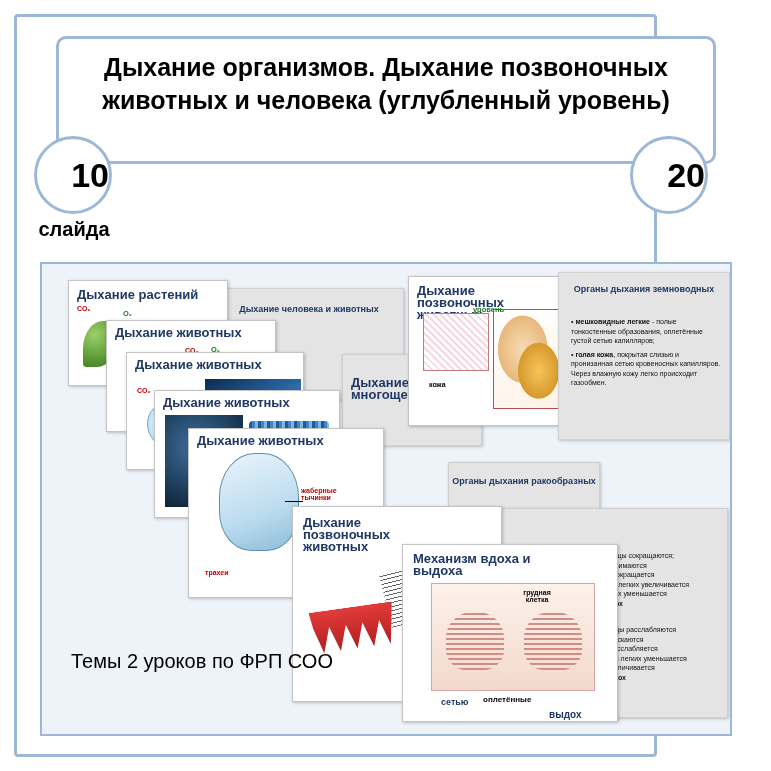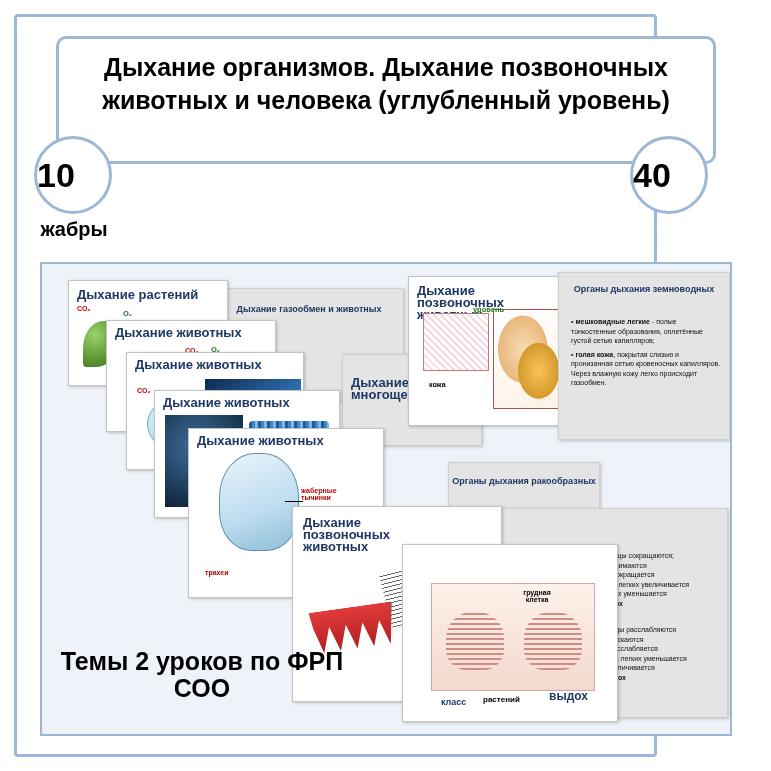--- a/index.html
+++ b/index.html
@@ -70,21 +70,21 @@
   .circle {
     position: absolute;
     width: 78px;
     height: 78px;
     border-radius: 50%;
     border: 3px solid #9db7d6;
     background: #ffffff;
     box-sizing: border-box;
     display: flex;
     align-items: center;
-    justify-content: flex-start;
+    justify-content: flex-end;
     font-size: 34px;
     font-weight: bold;
     color: #000000;
     z-index: 5;
   }
   .circle-left { left: 34px; top: 136px; }
   .circle-right { left: 630px; top: 136px; }
   .circle-caption {
     position: absolute;
     font-size: 20px;
@@ -171,22 +171,22 @@
     text-align: center;
     font-size: 7px;
     line-height: 9.5px;
   }
 
   .footnote {
     position: absolute;
     left: 52px;
     top: 648px;
     width: 300px;
-    font-size: 25px;
-    font-weight: bold;
+    font-size: 20px;
+    font-weight: normal;
     color: #000;
     line-height: 27px;
     text-align: center;
     z-index: 7;
   }
 
   
   .art { position: absolute; }
   .leaf-green {
     background: radial-gradient(circle at 35% 30%, #9ccf6a 0%, #5e9b36 60%, #3f7324 100%);
@@ -267,31 +267,31 @@
 
   <div class="header-wrap">
     <div class="title-box">
       <div class="title-text">Дыхание организмов. Дыхание позвоночных животных и человека (углубленный уровень)</div>
     </div>
   </div>
 
   <div class="circle circle-left">
     <span>10</span>
   </div>
-  <div class="circle-caption caption-left">жабры</div>
+  <div class="circle-caption caption-left">слайда</div>
 
   <div class="circle circle-right">
-    <span>40</span>
+    <span>20</span>
   </div>
 
 
   <div class="panel">
 
     <div class="slide grey" style="left:172px; top:24px; width:190px; height:112px;">
-      <div class="grey-title" style="top:14px;">Дыхание газообмен и животных</div>
+      <div class="grey-title" style="top:14px;">Дыхание человека и животных</div>
     </div>
 
     <div class="slide grey" style="left:300px; top:90px; width:140px; height:92px;">
       <div class="slide-title small" style="left:8px; top:22px; width:124px;">Дыхание многощетинковых</div>
     </div>
 
     <div class="slide" style="left:26px; top:16px; width:160px; height:106px;">
       <div class="slide-title small" style="left:8px; top:8px;">Дыхание растений</div>
       <div class="lbl-red" style="left:8px; top:24px;">CO₂</div>
       <div class="lbl-grn" style="left:54px; top:28px;">O₂</div>
@@ -366,26 +366,27 @@
       </div>
     </div>
 
     <div class="slide" style="left:250px; top:242px; width:210px; height:196px;">
       <div class="slide-title small" style="left:10px; top:10px; width:130px;">Дыхание позвоночных животных</div>
       <div class="red-comb" style="left:18px; top:100px; width:84px; height:42px; transform:rotate(-8deg);"></div>
       <div class="art" style="left:92px; top:62px; width:46px; height:54px; background:repeating-linear-gradient(0deg,#666 0 1px, rgba(0,0,0,0) 1px 4px); transform:rotate(-14deg);"></div>
     </div>
 
     <div class="slide" style="left:360px; top:280px; width:216px; height:178px;">
+      <div class="slide-title small" style="left:10px; top:8px; width:118px;">Механизм вдоха и выдоха</div>
       <div class="chest-img" style="left:28px; top:38px; width:164px; height:108px;">
         <div class="ribcage" style="left:14px; top:28px; width:58px; height:58px;"></div>
         <div class="ribcage" style="left:92px; top:28px; width:58px; height:58px;"></div>
       </div>
       <div class="lbl" style="left:112px; top:44px; width:44px; font-weight:bold; text-align:center;">грудная клетка</div>
-      <div class="lbl" style="left:38px; top:152px; font-weight:bold; color:#1f3864; font-size:9px;">класс</div>
-      <div class="lbl" style="left:80px; top:150px; font-weight:bold; font-size:8px;">растений</div>
-      <div class="lbl" style="left:146px; top:144px; font-weight:bold; color:#1f3864; font-size:12px;">выдох</div>
+      <div class="lbl" style="left:38px; top:152px; font-weight:bold; color:#1f3864; font-size:9px;">сетью</div>
+      <div class="lbl" style="left:80px; top:150px; font-weight:bold; font-size:8px;">оплетённые</div>
+      <div class="lbl" style="left:146px; top:164px; font-weight:bold; color:#1f3864; font-size:10px;">выдох</div>
     </div>
 
   </div>
 
   <div class="footnote">Темы 2 уроков по ФРП СОО</div>
 </div>
 
 </body></html>

